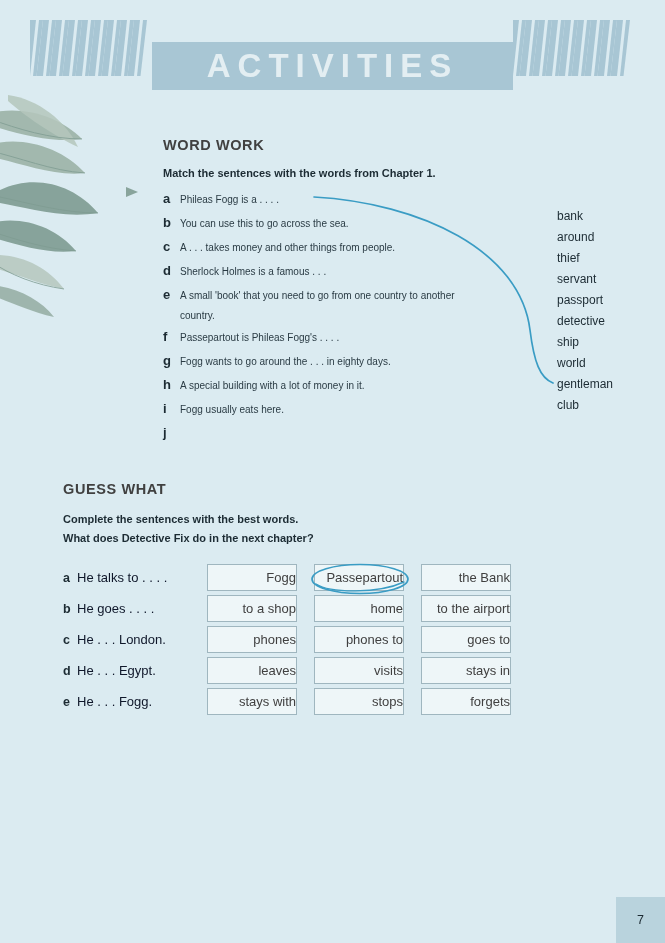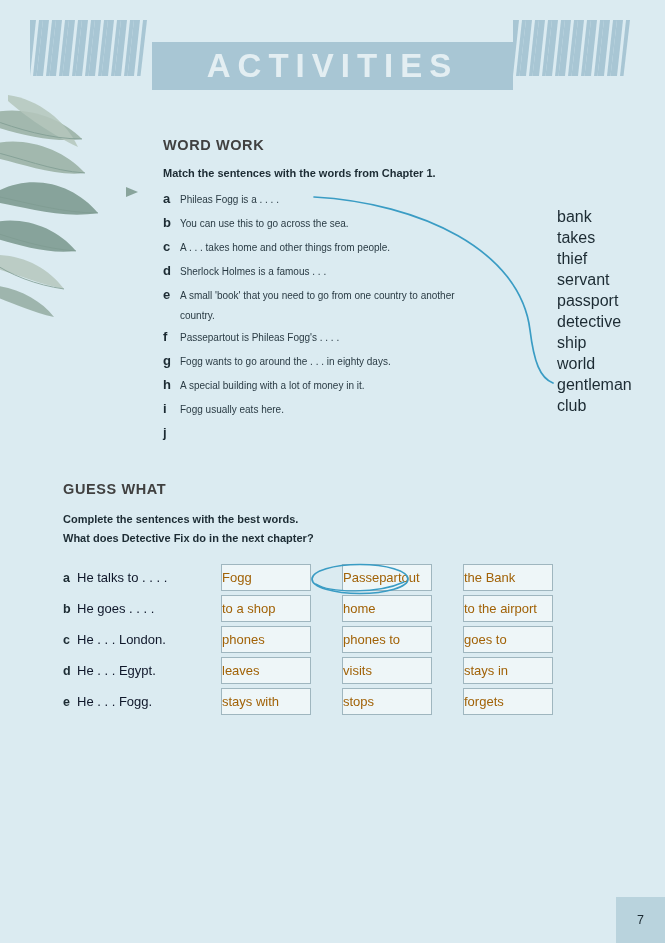--- a/index.html
+++ b/index.html
@@ -104,21 +104,21 @@
     line-height: 19.5px;
   }
 
   
   .word-bank {
     position: absolute;
     left: 557px; top: 206px;
     width: 100px;
   }
   .word-bank-item {
-    font-size: 16px;
+    font-size: 12px;
     color: #1c2b33;
     line-height: 21px;
   }
 
   
   .curve {
     position: absolute;
     left: 0; top: 0;
     width: 665px; height: 943px;
     pointer-events: none;
@@ -150,26 +150,25 @@
     font-size: 13px;
     color: #0f172a;
   }
   .gw-opt {
     width: 88px;
     flex: 0 0 88px;
     height: 25px;
     line-height: 25px;
     background: #eef6f8;
     border: 1px solid #9fb6bf;
-    text-align: left;
+    text-align: right;
     font-size: 13px;
-    color: #a16207;
+    color: #404040;
     margin-right: 17px;
     position: relative;
-    margin-left: 14px;
   }
   .gw-opt:last-child { margin-right: 0; }
 
   
   .circle-mark {
     position: absolute;
     left: 308px; top: 562px;
     width: 104px; height: 34px;
     pointer-events: none;
   }
@@ -293,21 +292,21 @@
     <div class="ww-item">
       <div class="ww-letter">a</div>
       <div class="ww-text">Phileas Fogg is a . . . .</div>
     </div>
     <div class="ww-item">
       <div class="ww-letter">b</div>
       <div class="ww-text">You can use this to go across the sea.</div>
     </div>
     <div class="ww-item">
       <div class="ww-letter">c</div>
-      <div class="ww-text">A . . . takes home and other things from people.</div>
+      <div class="ww-text">A . . . takes money and other things from people.</div>
     </div>
     <div class="ww-item">
       <div class="ww-letter">d</div>
       <div class="ww-text">Sherlock Holmes is a famous . . .</div>
     </div>
     <div class="ww-item" style="width:300px;">
       <div class="ww-letter">e</div>
       <div class="ww-text">A small 'book' that you need to go from one country to another country.</div>
     </div>
     <div class="ww-item">
@@ -326,21 +325,21 @@
       <div class="ww-letter">i</div>
       <div class="ww-text">Fogg usually eats here.</div>
     </div>
     <div class="ww-item">
       <div class="ww-letter">j</div>
     </div>
   </div>
 
   <div class="word-bank">
     <div class="word-bank-item">bank</div>
-    <div class="word-bank-item">takes</div>
+    <div class="word-bank-item">around</div>
     <div class="word-bank-item">thief</div>
     <div class="word-bank-item">servant</div>
     <div class="word-bank-item">passport</div>
     <div class="word-bank-item">detective</div>
     <div class="word-bank-item">ship</div>
     <div class="word-bank-item">world</div>
     <div class="word-bank-item">gentleman</div>
     <div class="word-bank-item">club</div>
   </div>
 

